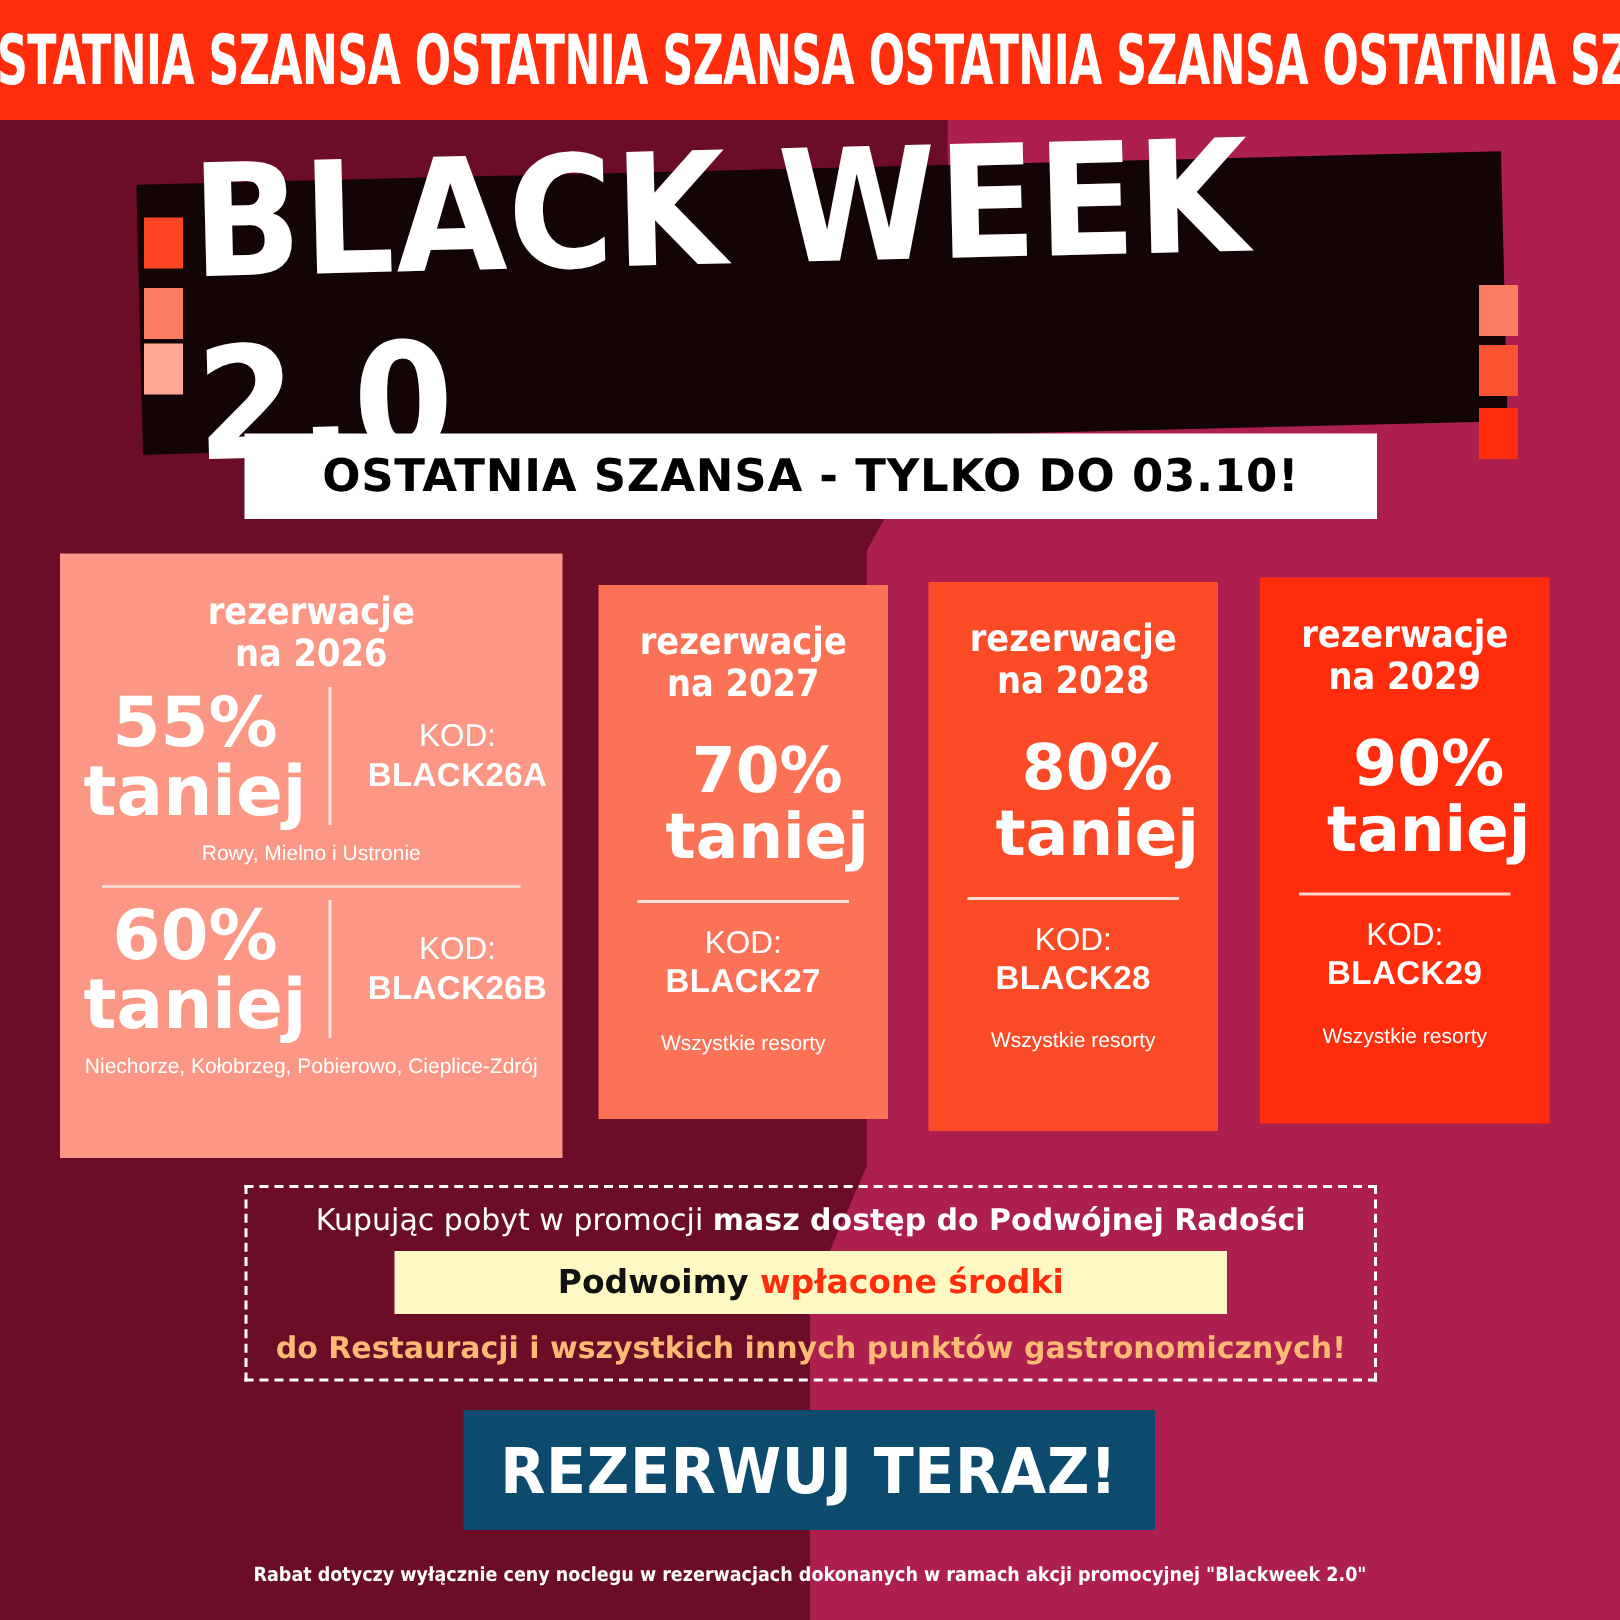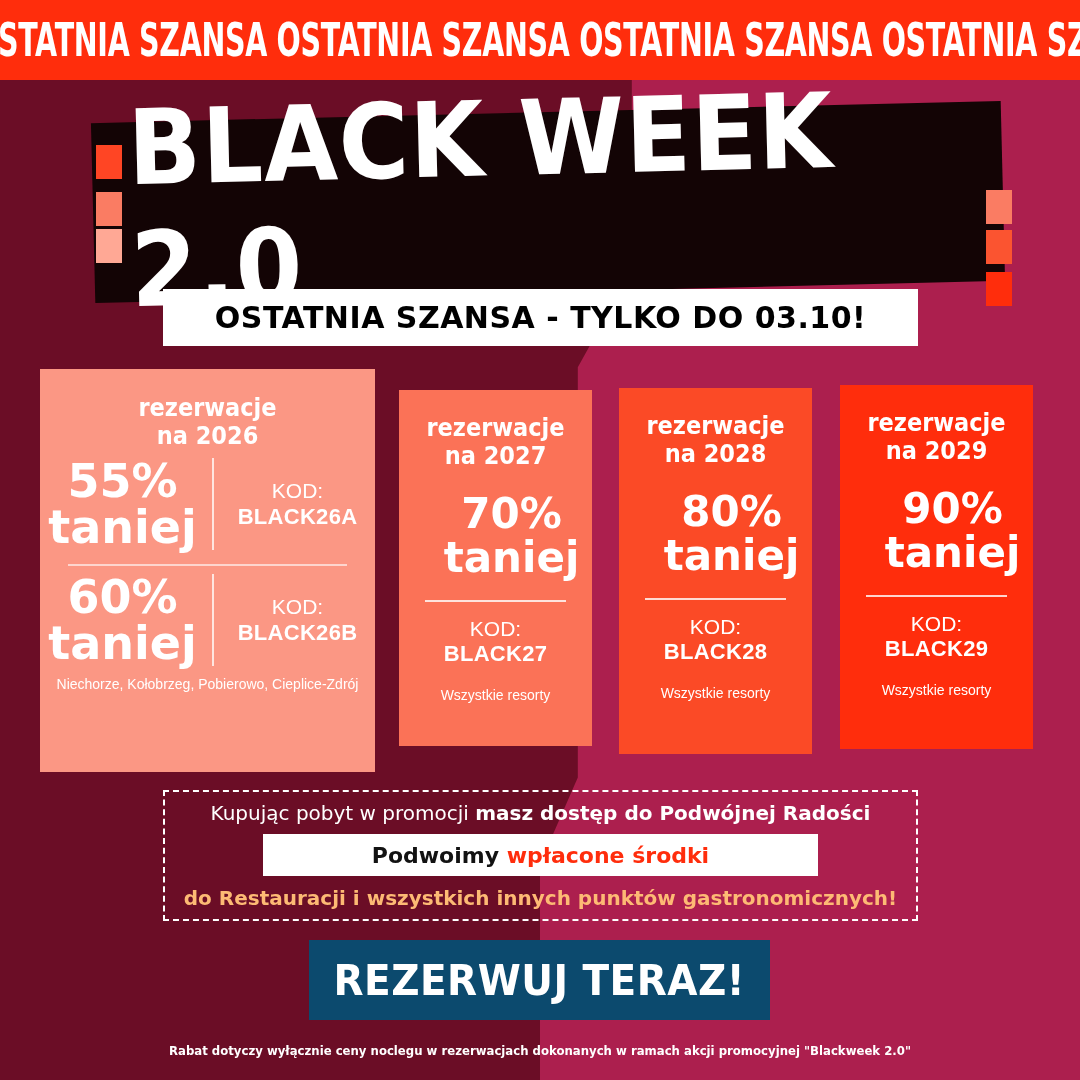--- a/index.html
+++ b/index.html
@@ -86,21 +86,21 @@
 
   .card-title {
     font-size:25px; font-weight:bold; line-height:1.12;
     font-family:"DejaVu Sans", sans-serif;
     transform:scaleX(0.9);
     white-space:pre-line;
   }
 
   
   #card0 .c0-head { padding-top:25px; }
-  .c0-offer { display:flex; align-items:center; justify-content:center; padding-top:8px; }
+  .c0-offer { display:flex; align-items:center; justify-content:flex-end; padding-top:8px; }
   .c0-pct {
     width:150px;
     font-size:46px; font-weight:bold; line-height:1.0;
     font-family:"DejaVu Sans", sans-serif;
     text-align:center;
   }
   .c0-divider { width:2px; height:92px; background:rgba(255,255,255,0.75); margin:0 14px; }
   .c0-code { width:140px; text-align:center; }
   .c0-kod { font-size:21px; font-weight:normal; line-height:1.25; }
   .c0-codeval { font-size:22px; font-weight:bold; letter-spacing:0.3px; }
@@ -125,21 +125,21 @@
     position:absolute; left:163px; top:790px; width:755px; height:131px;
     border:2px dashed #FFFFFF; z-index:6;
     display:flex; flex-direction:column; align-items:center; justify-content:center;text-align:center;
   }
   #bonus-line1 {
     color:#FFFFFF; font-size:20px; font-weight:normal;
     font-family:"DejaVu Sans", sans-serif; white-space:nowrap;
   }
   #bonus-line1 b { font-weight:bold; }
   #bonus-bar {
-    width:555px; height:42px; background:#ffffff;
+    width:555px; height:42px; background:#fef9c3;
     margin-top:9px;
     display:flex; align-items:center; justify-content:center;
   }
   #bonus-bar-text {
     font-size:22px; font-weight:bold; color:#121212;
     font-family:"DejaVu Sans", sans-serif; white-space:nowrap;
   }
   #bonus-bar-text em { font-style:normal; color:#FF2D0C; }
   #bonus-line3 {
     color:#fdba74; font-size:20px; font-weight:bold;
@@ -202,20 +202,21 @@
     <div class="c0-pct">
       <div>55%</div>
       <div>taniej</div>
     </div>
     <div class="c0-divider"></div>
     <div class="c0-code">
       <div class="c0-kod">KOD:</div>
       <div class="c0-codeval">BLACK26A</div>
     </div>
   </div>
+  <div class="c0-loc">Rowy, Mielno i Ustronie</div>
 
   <div class="c0-rule"></div>
 
   <div class="c0-offer">
     <div class="c0-pct">
       <div>60%</div>
       <div>taniej</div>
     </div>
     <div class="c0-divider"></div>
     <div class="c0-code">

